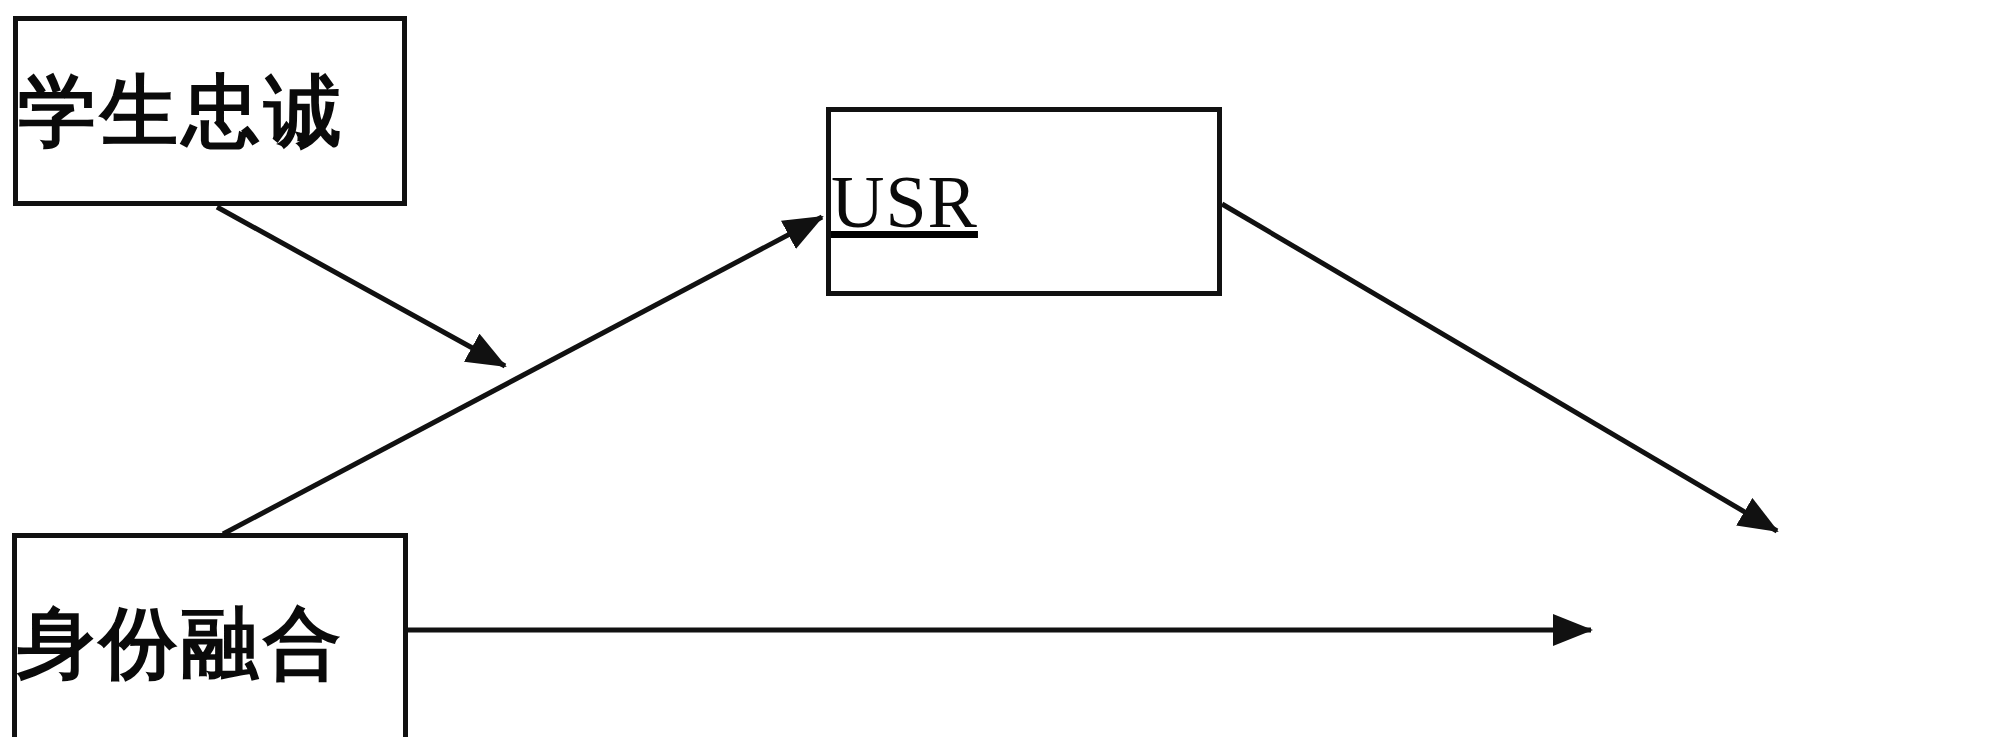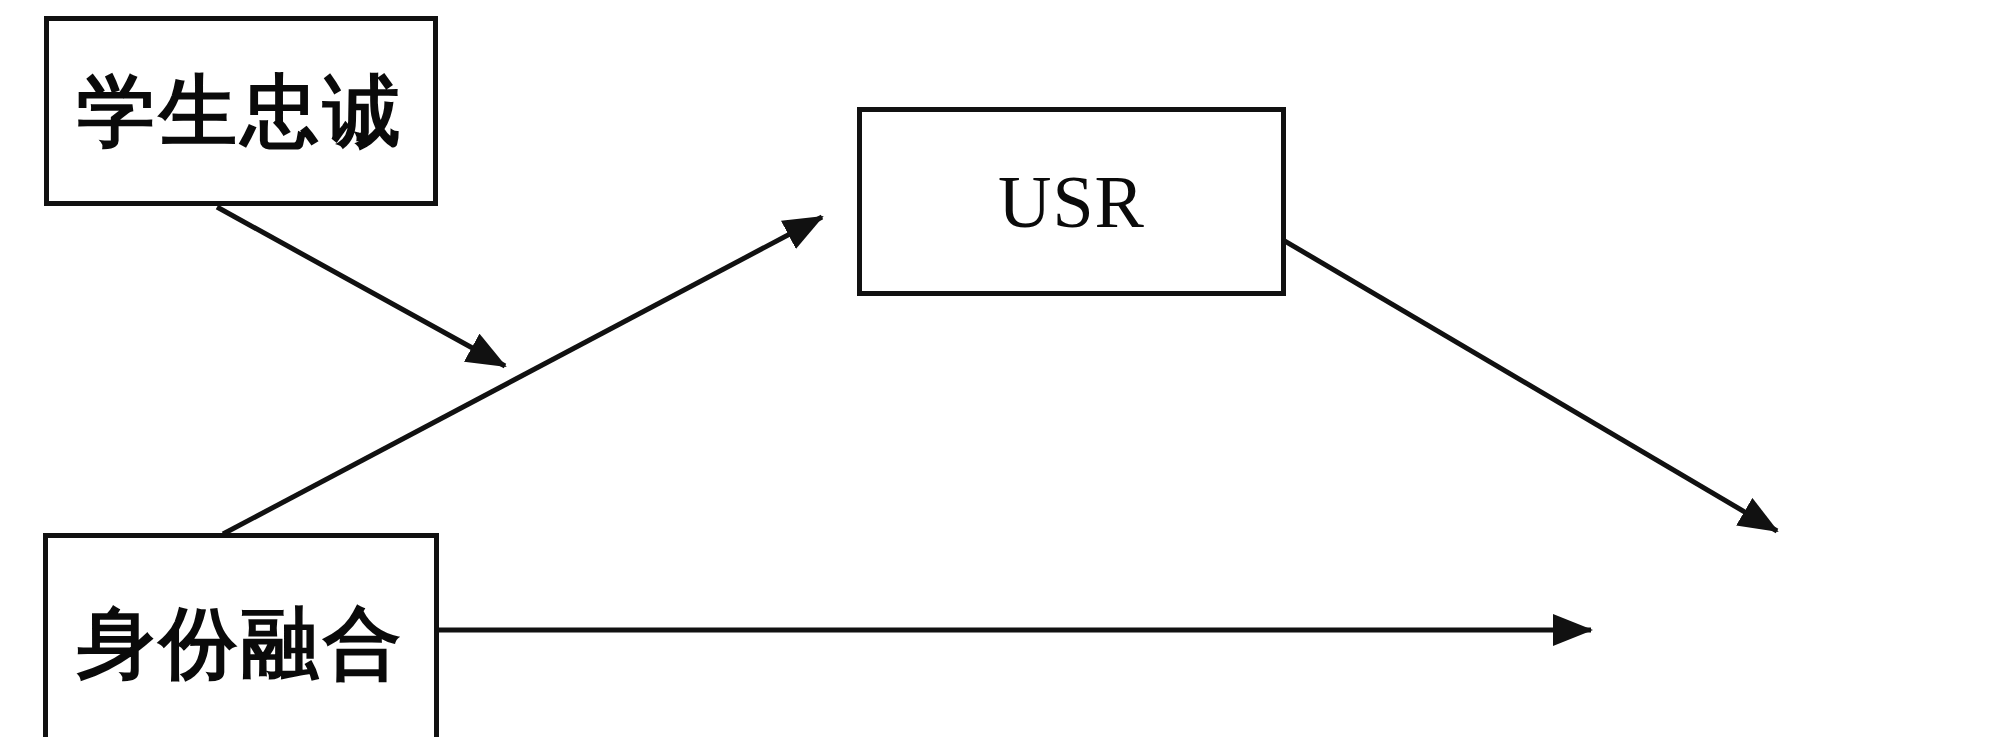--- a/index.html
+++ b/index.html
@@ -24,44 +24,43 @@
     width: 2000px;
     height: 737px;
   }
   .node-box {
     position: absolute;
     box-sizing: border-box;
     border: 5px solid #111111;
     background: #ffffff;
     display: flex;
     align-items: center;
-    justify-content: center;
+    justify-content: flex-start;
     z-index: 2;
-    margin-left: 31px;
   }
   .node-label-cn {
     font-family: "DejaVu Serif", "Liberation Serif", serif;
     font-size: 78px;
     font-weight: 700;
     letter-spacing: 4px;
     color: #0a0a0a;
     line-height: 1;
     white-space: nowrap;
   }
   .node-label-en {
     font-family: "Liberation Serif", "DejaVu Serif", serif;
     font-size: 74px;
     font-weight: 400;
     letter-spacing: 1px;
     color: #0a0a0a;
     line-height: 1;
     white-space: nowrap;
   }
   #box-student-loyalty { left: 13px;   top: 16px;  width: 394px; height: 190px; }
-  #box-usr            { left: 826px;  top: 107px; width: 429px; height: 189px; }
+  #box-usr            { left: 826px;  top: 107px; width: 396px; height: 189px; text-decoration: underline; }
   #box-identity-fusion{ left: 12px;   top: 533px; width: 396px; height: 220px; }
   #box-group-loyalty  { left: 1594px; top: 534px; width: 394px; height: 191px; }
 </style>
 </head>
 <body>
 
 <div id="diagram-canvas">
 
   <svg id="diagram-svg" viewBox="0 0 2000 737" xmlns="http://www.w3.org/2000/svg">
     <defs>

